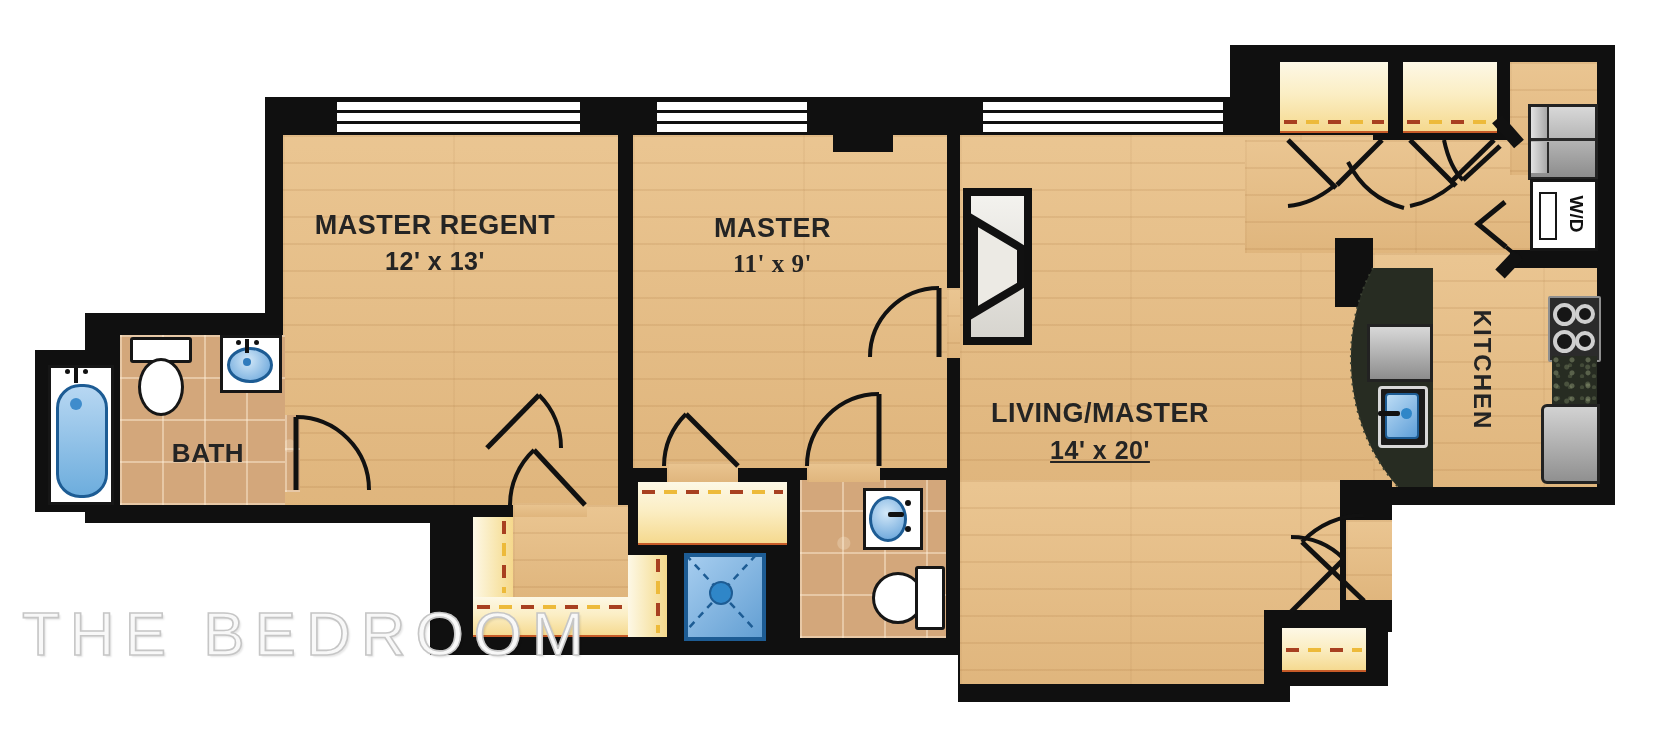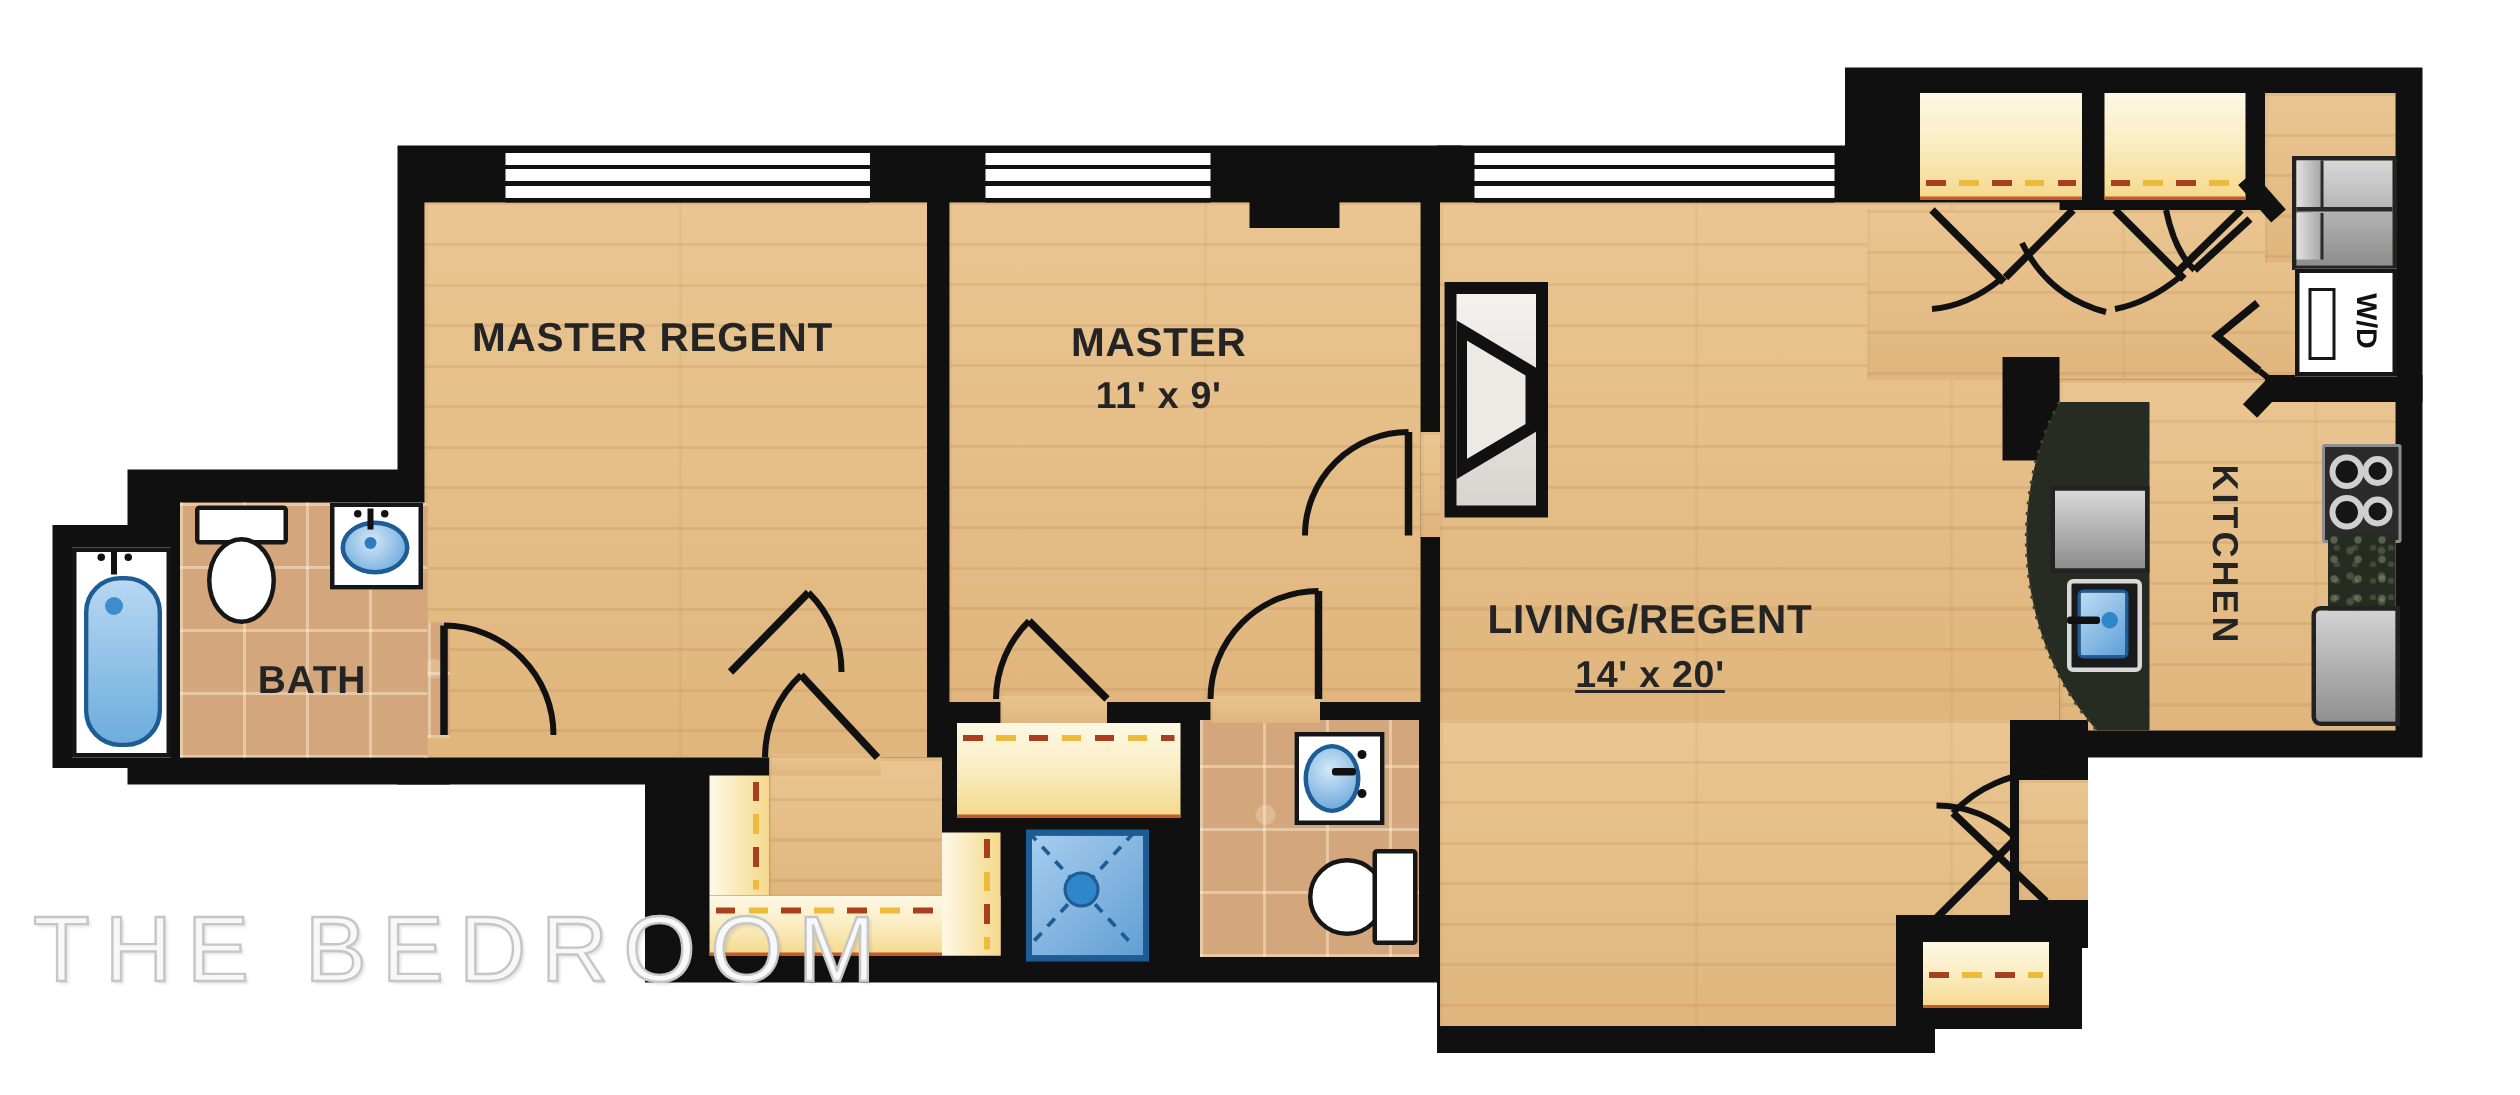--- a/index.html
+++ b/index.html
@@ -158,27 +158,28 @@
     <div style="position:absolute;left:0;top:35px;width:16px;height:31px;border-right:2px solid #2a2a2a;background:linear-gradient(90deg,#e2e2e2,#a8a8a8);"></div>
     <div style="position:absolute;left:0;top:31px;width:64px;height:3px;background:#2a2a2a;"></div>
   </div>
   <div class="whitebox" style="left:1530px;top:179px;width:62px;height:66px;">
     <div style="position:absolute;left:6px;top:10px;width:14px;height:44px;border:2px solid #161616;background:#fff;"></div>
     <div class="rot" style="position:absolute;left:22px;top:20px;width:40px;height:24px;font-weight:bold;font-size:19px;color:#111;text-align:center;">W/D</div>
   </div>
 
   <div class="label" style="left:275px;top:210px;width:320px;font-size:27px;">
     <div>MASTER REGENT</div>
+    <div style="font-size:25px;margin-top:6px;">12' x 13'</div>
   </div>
   <div class="label" style="left:645px;top:213px;width:255px;font-size:27px;">
     <div>MASTER</div>
-    <div style="font-size:25px;margin-top:6px;">11' x 9'</div>
+    <div style="font-size:25px;margin-top:6px;font-family:Liberation Serif, serif;">11' x 9'</div>
   </div>
   <div class="label" style="left:945px;top:398px;width:310px;font-size:27px;">
-    <div>LIVING/REGENT</div>
+    <div>LIVING/MASTER</div>
     <div style="font-size:25px;margin-top:7px;text-decoration:underline;">14' x 20'</div>
   </div>
   <div class="label" style="left:148px;top:438px;width:120px;font-size:26px;">BATH</div>
   <div class="label rot" style="left:1412px;top:356px;width:140px;font-size:24px;letter-spacing:2px;">KITCHEN</div>
 
   <svg class="abs" style="left:0;top:0;" width="1680" height="730">
 
     <g>
         <line x1="296" y1="417" x2="296" y2="490" stroke="#111" stroke-width="5"></line>
       <path d="M296,417 A73,73 0 0 1 369,490" fill="none" stroke="#111" stroke-width="4"></path>

